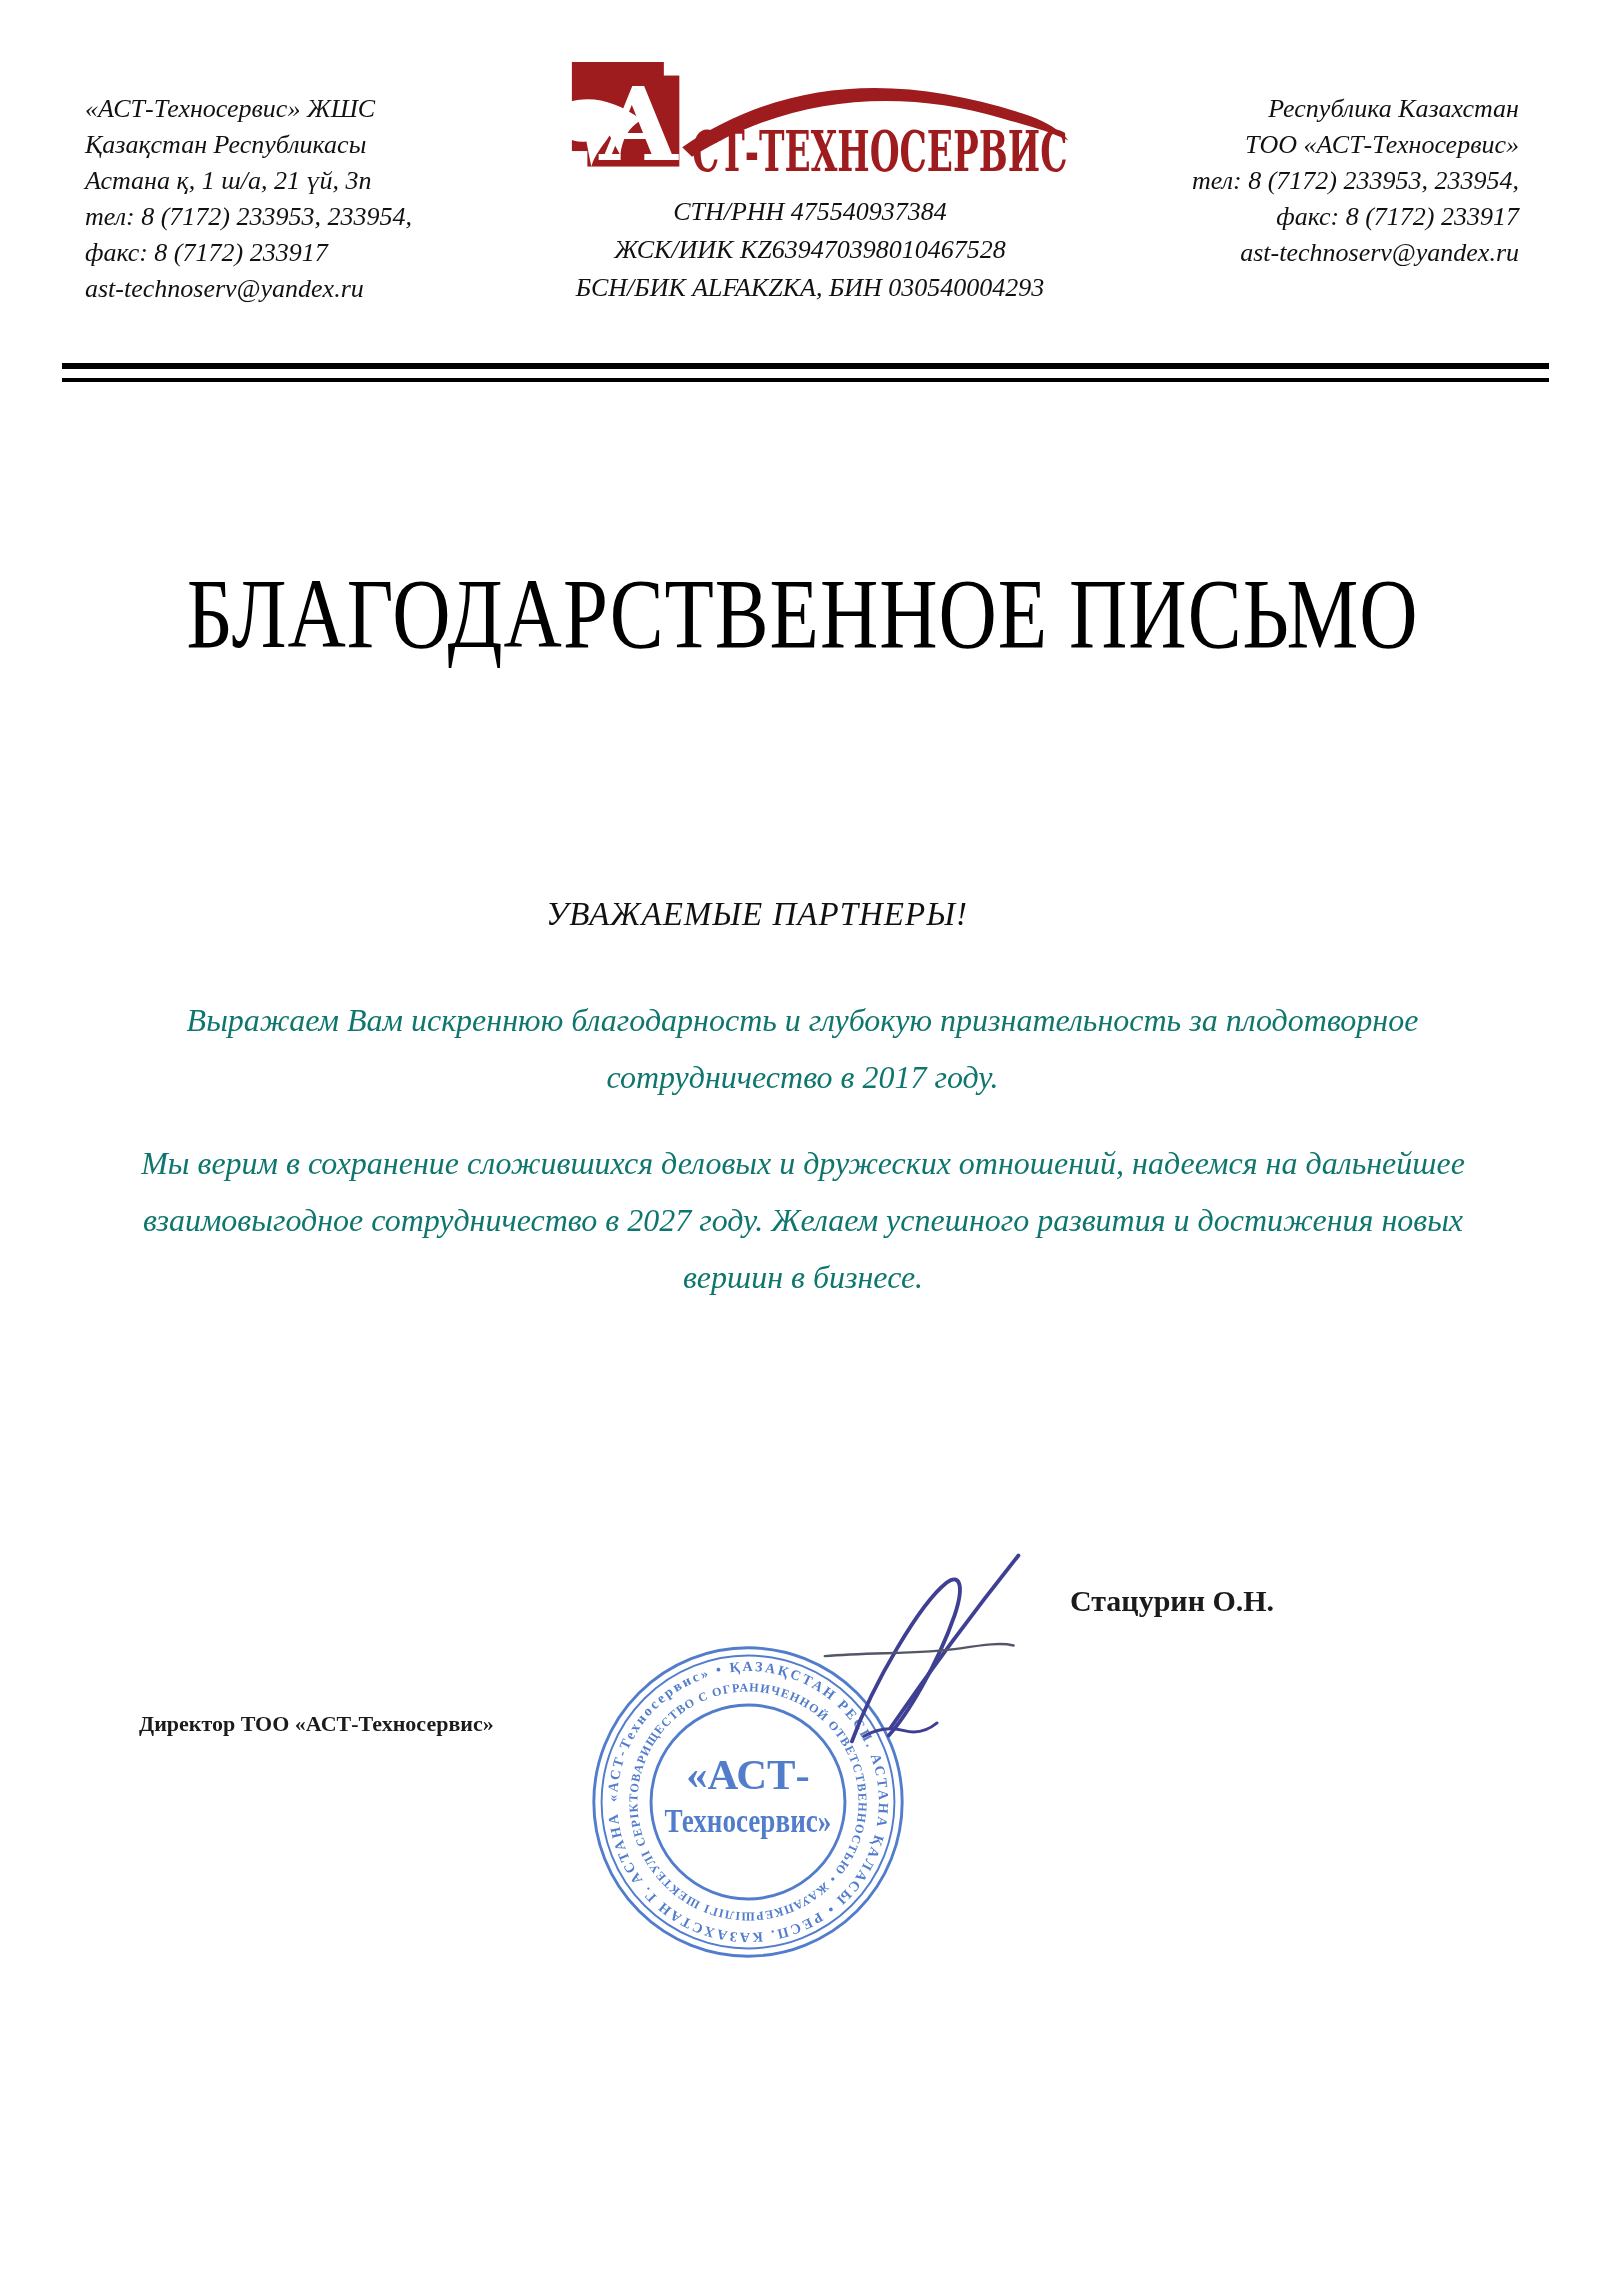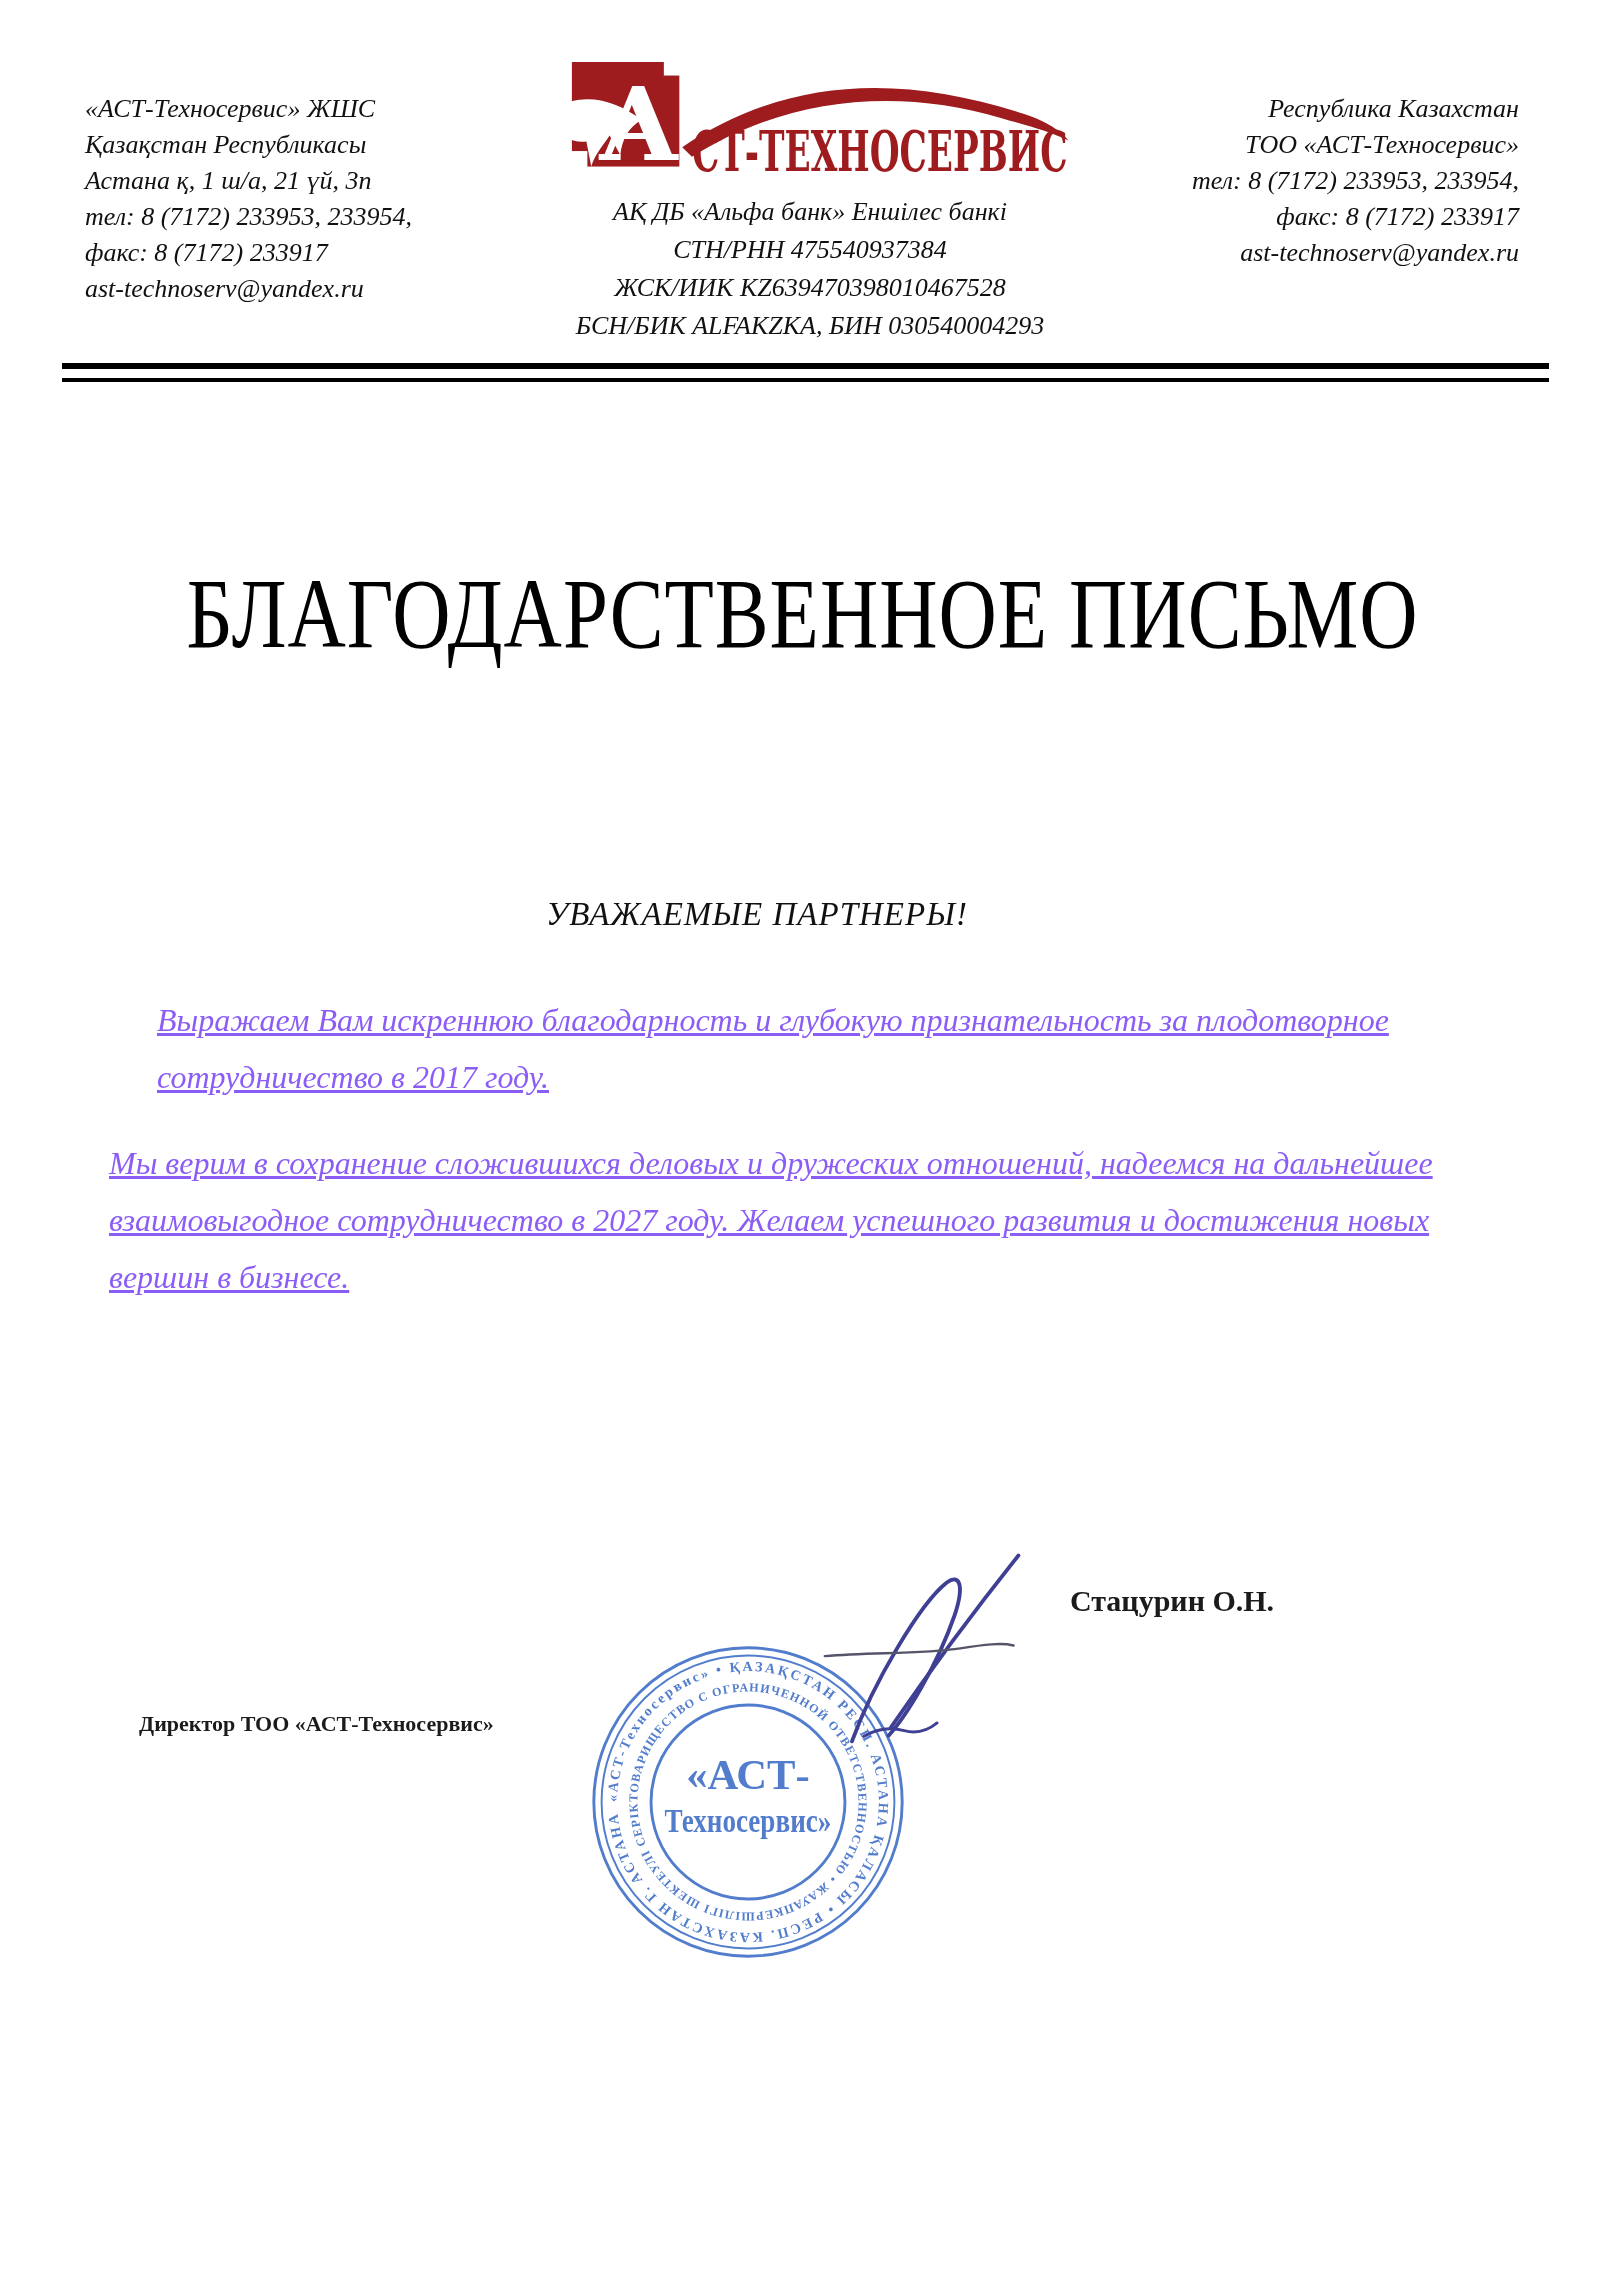--- a/index.html
+++ b/index.html
@@ -17,22 +17,22 @@
   .bank-lines{margin-top:9.7px;font-style:italic;font-size:26px;line-height:38px;color:#111;}
   
   .rule{position:absolute;left:62px;top:363px;width:1487px;height:8.7px;
     border-top:6.8px solid #000;border-bottom:4.9px solid #000;}
   
   .title-wrap{position:absolute;left:0;top:555px;width:100%;text-align:center;}
   .title{display:inline-block;font-size:85px;font-weight:500;letter-spacing:1px;color:#000;
     transform:scale(0.95,1.18);transform-origin:top center;white-space:nowrap;}
   .salutation{position:absolute;left:0;top:850px;width:1514px;text-align:center;
     font-style:italic;font-size:33px;letter-spacing:1px;color:#111;margin-top:46px;}
-  .para{position:absolute;margin:0;text-align:left;font-style:italic;
-    font-size:32px;line-height:57px;color:#8b5cf6;text-decoration:underline;}
+  .para{position:absolute;margin:0;text-align:center;font-style:italic;
+    font-size:32px;line-height:57px;color:#0f766e;}
   .para1{left:157px;top:992px;width:1291px;}
   .para2{left:109px;top:1135px;width:1388px;}
   
   .sig-left{position:absolute;left:139px;top:1711px;font-weight:bold;font-size:22px;color:#1b1b1b;}
   .sig-right{position:absolute;left:1070px;top:1584px;font-weight:bold;font-size:30px;color:#1b1b1b;text-align:center;}
   .stamp-svg{position:absolute;left:588px;top:1642px;width:320px;height:320px;opacity:.88;}
   .ink-svg{position:absolute;left:805px;top:1538px;width:272px;height:213px;}
 </style>
 </head>
 <body>
@@ -56,21 +56,20 @@
 
         <path d="M 2,52 C 30,32 64,34 98,60 C 84,68 78,80 76,96 L 65,76 C 57,88 50,95 46,108 L 41,82 C 27,84 13,76 5,64 Z" fill="#ffffff"></path>
 
         <text x="95" y="101" text-anchor="middle" font-family="DejaVu Serif, serif" font-weight="bold" font-size="104" fill="#ffffff">А</text>
 
         <path d="M 140,88 C 250,14 370,12 500,56 C 516,62 530,70 539,81 C 520,72 498,66 470,58 C 362,26 248,36 150,98 Z" fill="#9e1b1e"></path>
       </g>
       <text x="150" y="113" font-family="DejaVu Serif, serif" font-weight="bold" font-size="58" fill="#9e1b1e" textLength="388" lengthAdjust="spacingAndGlyphs">СТ-ТЕХНОСЕРВИС</text>
     </svg>
     <div class="bank-lines">
-      <div>АҚ ДБ «Альфа банк» Еншілес банкі</div>
       <div>СТН/РНН 475540937384</div>
       <div>ЖСК/ИИК KZ639470398010467528</div>
       <div>БСН/БИК ALFAKZKA, БИН 030540004293</div>
     </div>
   </div>
 
   <div class="lh-right">
     <div>Республика Казахстан</div>
     <div>ТОО «АСТ-Техносервис»</div>
     <div>тел: 8 (7172) 233953, 233954,</div>

